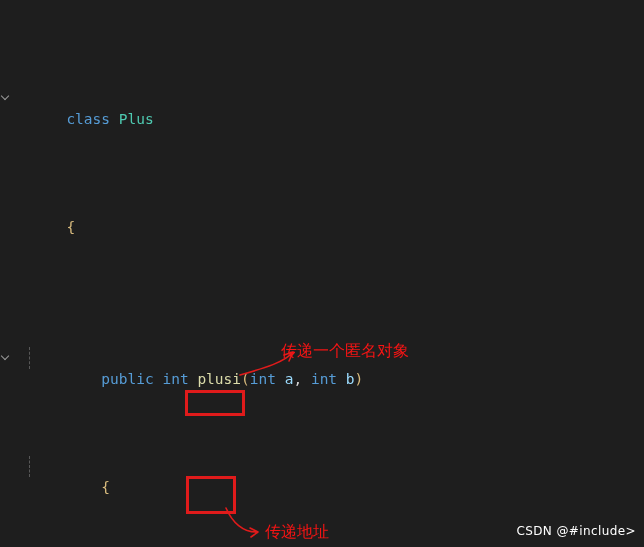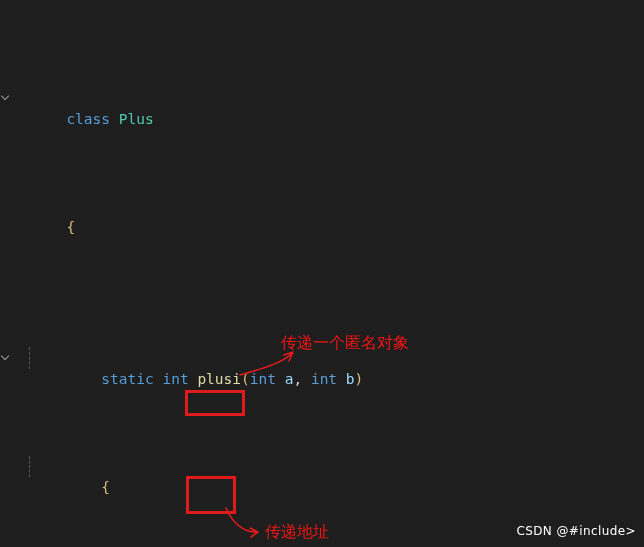--- a/index.html
+++ b/index.html
@@ -117,21 +117,21 @@
 
     
     <div class="line">
       <span class="b-yel">{</span>
     </div>
 
     
 
     
     <div class="line">
-      <span class="fold"></span><span class="guide" style="left:29px"></span>    <span class="kw">static</span> <span class="kw">int</span> <span class="fn">plusi</span><span class="b-yel">(</span><span class="kw">int</span> <span class="var">a</span><span class="punc">,</span> <span class="kw">int</span> <span class="var">b</span><span class="b-yel">)</span>
+      <span class="fold"></span><span class="guide" style="left:29px"></span>    <span class="kw">public</span> <span class="kw">int</span> <span class="fn">plusi</span><span class="b-yel">(</span><span class="kw">int</span> <span class="var">a</span><span class="punc">,</span> <span class="kw">int</span> <span class="var">b</span><span class="b-yel">)</span>
     </div>
 
     
     <div class="line">
       <span class="guide" style="left:29px"></span>    <span class="b-yel">{</span>
     </div>
 
     
     
 
@@ -198,21 +198,21 @@
 
     <div class="redbox" style="left:185px; top:390px; width:60px; height:26px;"></div>
 
     <div class="redbox" style="left:186px; top:476px; width:50px; height:38px;"></div>
 
     <svg style="position:absolute; left:0; top:0; width:644px; height:547px;">
       <path d="M 240 375 C 265 368, 285 362, 293 352 M 293 352 L 284 355 M 293 352 L 289 361" stroke="#e01b1b" stroke-width="1.6" fill="none" stroke-linecap="round"></path>
       <path d="M 226 508 C 232 522, 243 533, 258 532 M 258 532 L 250 528 M 258 532 L 251 537" stroke="#e01b1b" stroke-width="1.6" fill="none" stroke-linecap="round"></path>
     </svg>
 
-    <div class="anno-text" style="left:281px; top:332px;">传递一个匿名对象</div>
+    <div class="anno-text" style="left:281px; top:340px;">传递一个匿名对象</div>
 
     <div class="anno-text" style="left:265px; top:521px;">传递地址</div>
 
     <div class="watermark">CSDN @#include&gt;</div>
 
   </div>
 
 </div>
 
 </body></html>

